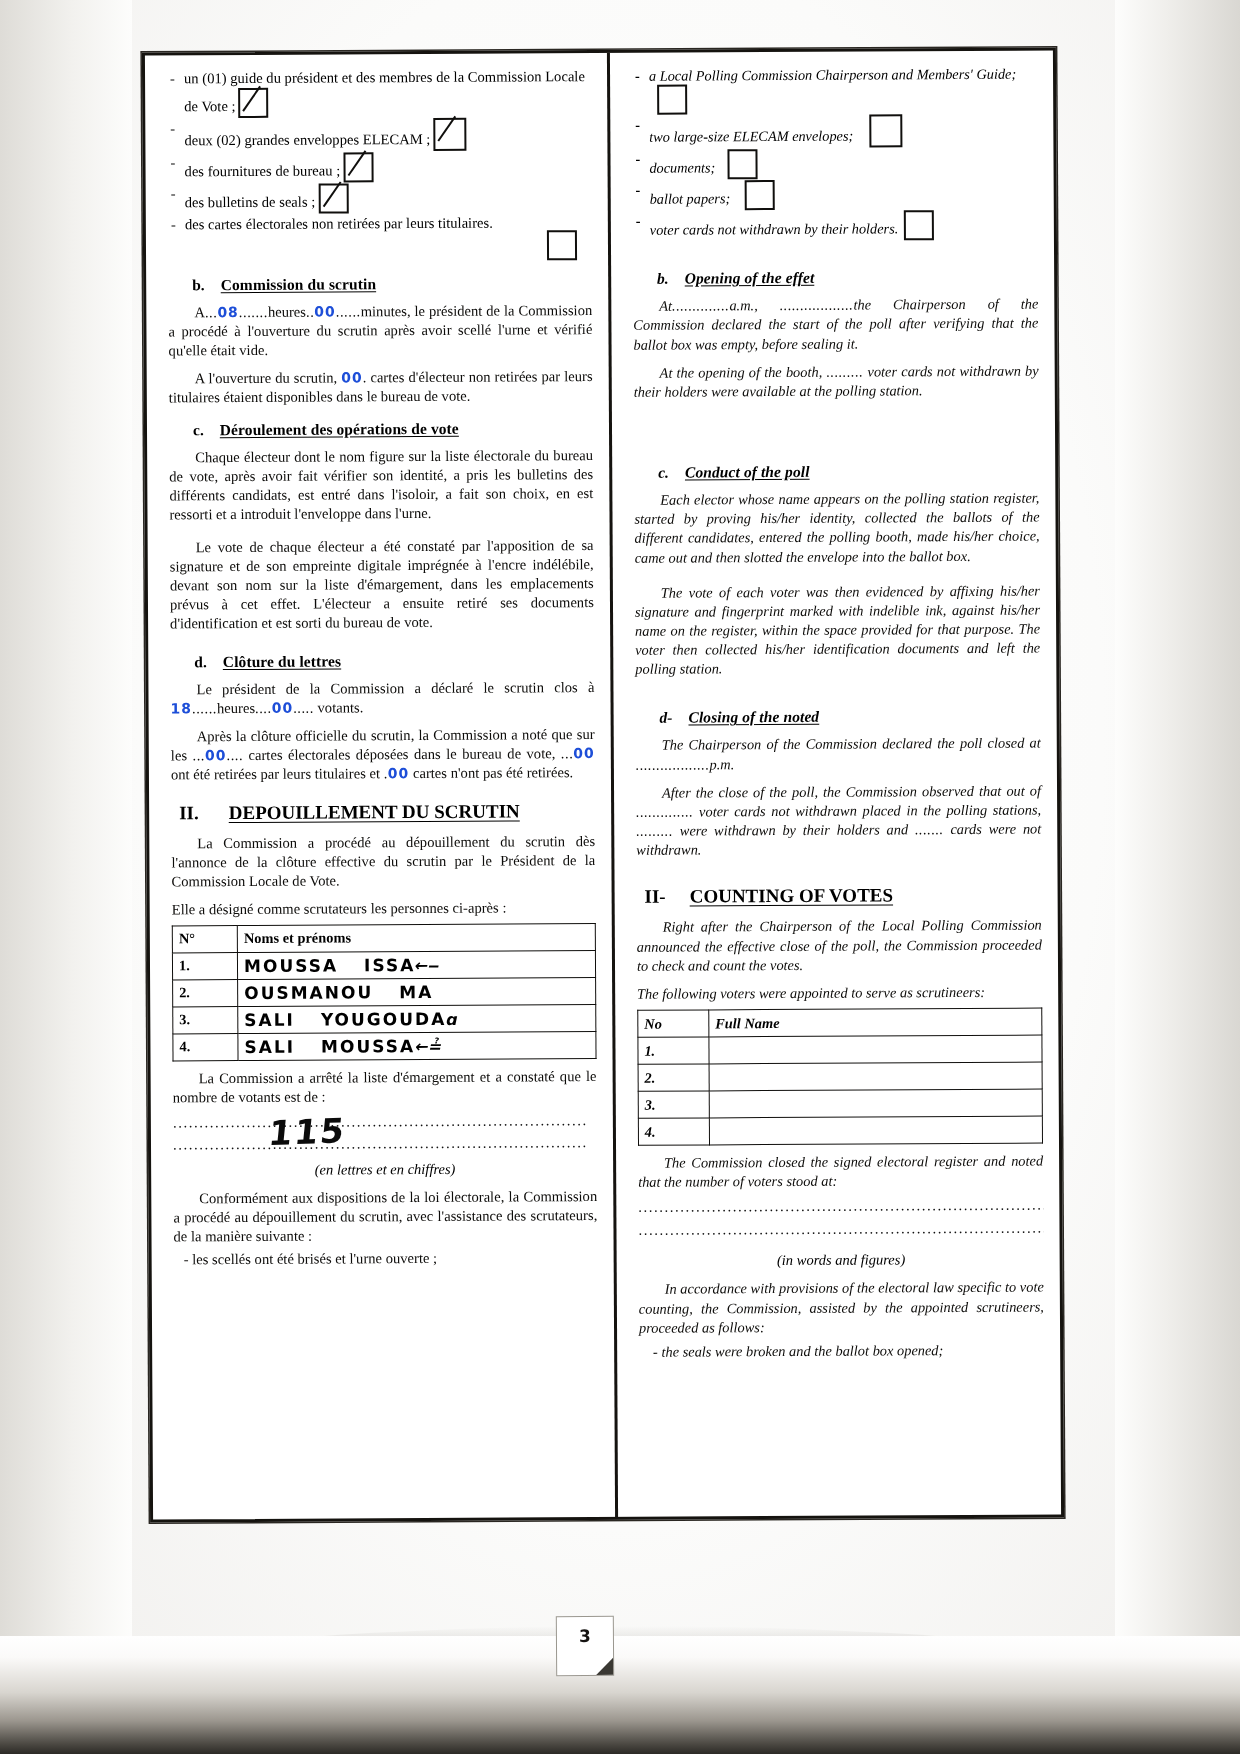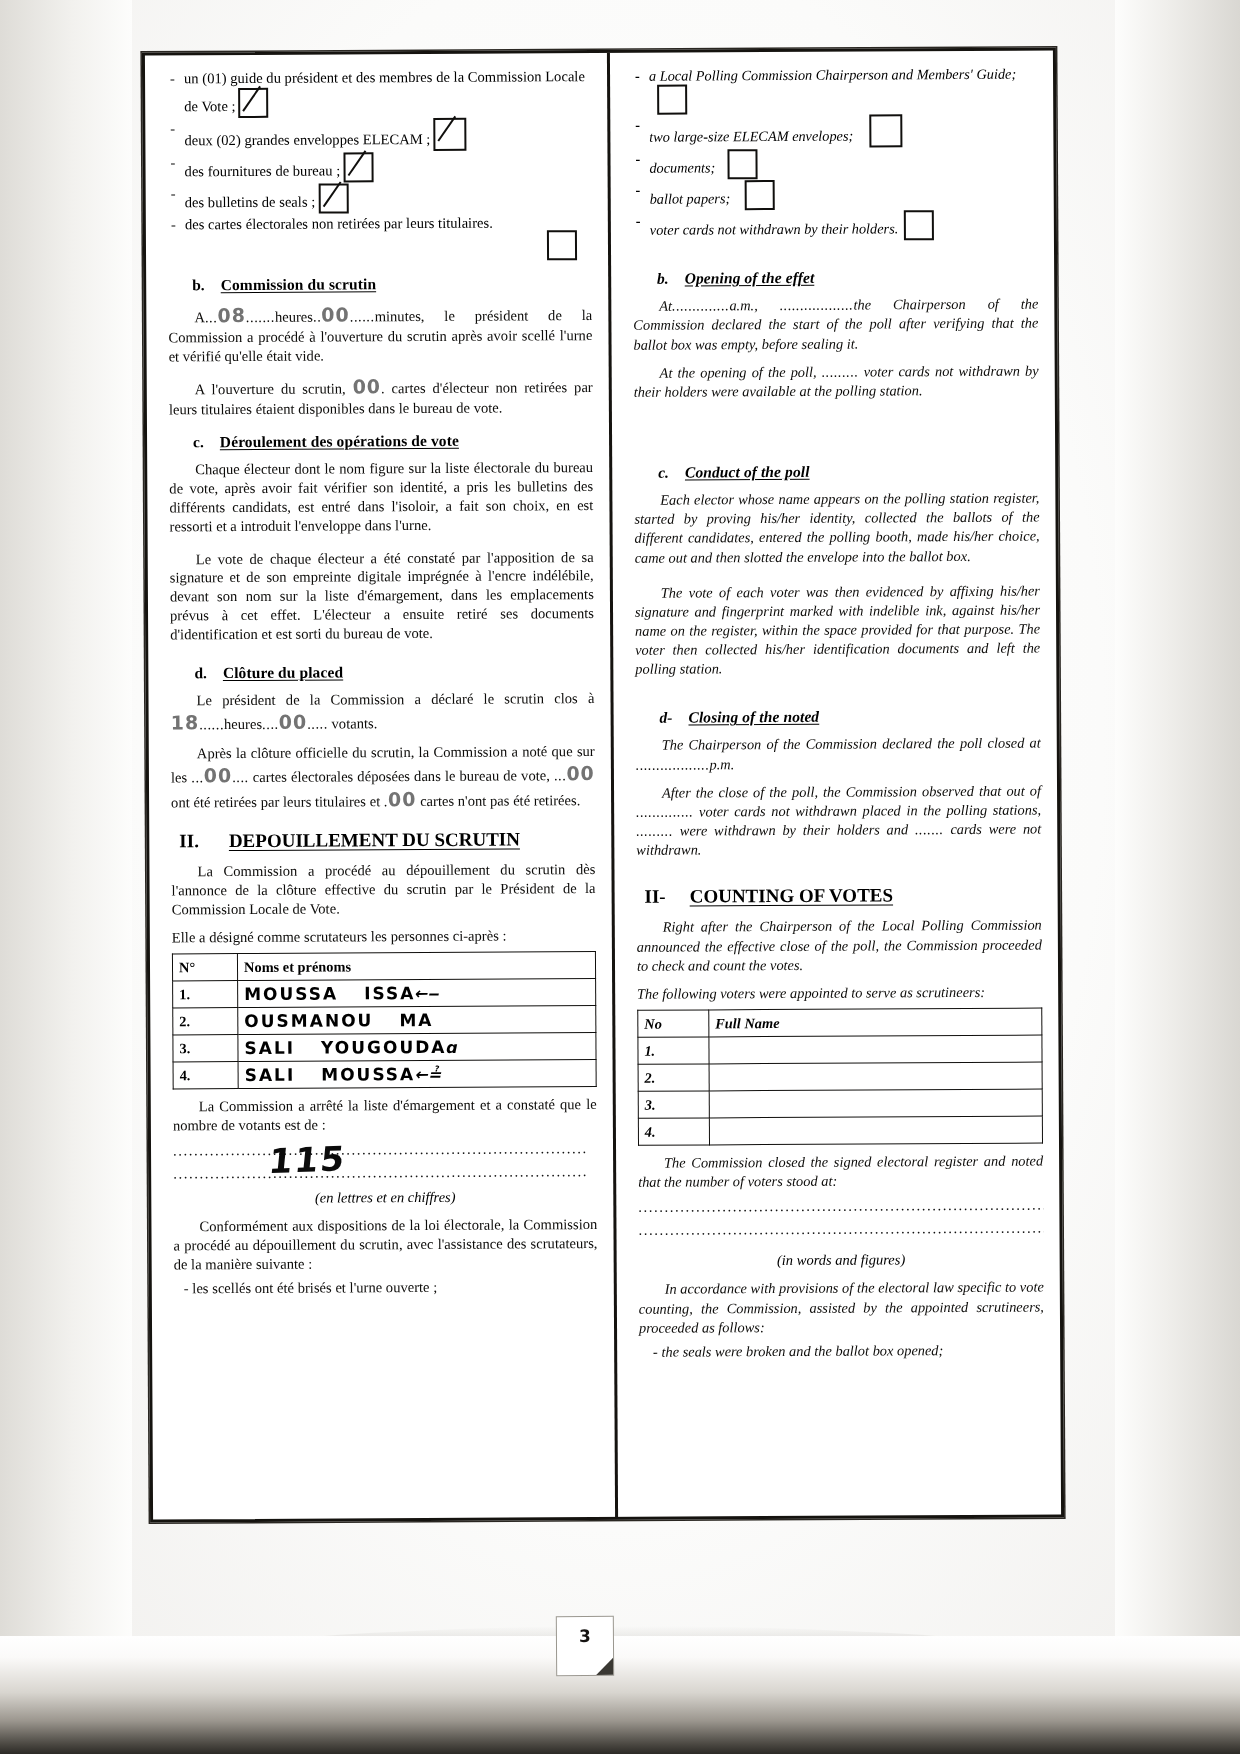--- a/index.html
+++ b/index.html
@@ -127,24 +127,24 @@
     width:30px;height:2.4px;
     background:#100f0d;
     transform:rotate(-55deg);
     transform-origin:left center;
   }
   .cbox.lg{ width:29px;height:29px; }
 
   .hw{
     font-family:"DejaVu Sans", sans-serif;
     font-weight:bold;
-    color:#737373;
+    color:#1d4ed8;
     letter-spacing:1px;
     font-style:normal;
-    font-size:19px;
+    font-size:14px;
   }
   .dots{ letter-spacing:.5px; }
 
   
   table.tbl{
     border-collapse:collapse;
     width:100%;
     margin:6px 0 8px 0;
     table-layout:fixed;
   }
@@ -273,21 +273,21 @@
       <div class="head">
         <span class="letter">c.</span>
         <span class="htxt">Déroulement des opérations de vote</span>
       </div>
 
       <p class="body indent">Chaque électeur dont le nom figure sur la liste électorale du bureau de vote, après avoir fait vérifier son identité, a pris les bulletins des différents candidats, est entré dans l'isoloir, a fait son choix, en est ressorti et a introduit l'enveloppe dans l'urne.</p>
       <p class="body indent" style="margin-top:14px;">Le vote de chaque électeur a été constaté par l'apposition de sa signature et de son empreinte digitale imprégnée à l'encre indélébile, devant son nom sur la liste d'émargement, dans les emplacements prévus à cet effet. L'électeur a ensuite retiré ses documents d'identification et est sorti du bureau de vote.</p>
 
       <div class="head" style="margin-top:20px;">
         <span class="letter">d.</span>
-        <span class="htxt">Clôture du placed</span>
+        <span class="htxt">Clôture du lettres</span>
       </div>
 
       <p class="body indent">
         <span>Le président de la Commission a déclaré le scrutin clos à</span>
         <span class="hw">18</span><span class="dots">......</span><span>heures</span><span class="dots">....</span><span class="hw">00</span><span class="dots">.....</span>
         <span>votants.</span>
       </p>
 
       <p class="body indent">
         <span>Après la clôture officielle du scrutin, la Commission a noté que sur les</span>
@@ -363,21 +363,21 @@
         <span class="letter">b.</span>
         <span class="htxt">Opening of the effet</span>
       </div>
 
       <p class="body indent">
         <span>At</span><span class="dots">..............</span><span>a.m.,</span>
         <span class="dots">..................</span><span>the Chairperson of the Commission declared the start of the poll after verifying that the ballot box was empty, before sealing it.</span>
       </p>
 
       <p class="body indent">
-        <span>At the opening of the poll,</span>
+        <span>At the opening of the booth,</span>
         <span class="dots">.........</span>
         <span>voter cards not withdrawn by their holders were available at the polling station.</span>
       </p>
 
       <div class="head" style="margin-top:62px;">
         <span class="letter">c.</span>
         <span class="htxt">Conduct of the poll</span>
       </div>
 
       <p class="body indent">Each elector whose name appears on the polling station register, started by proving his/her identity, collected the ballots of the different candidates, entered the polling booth, made his/her choice, came out and then slotted the envelope into the ballot box.</p>

